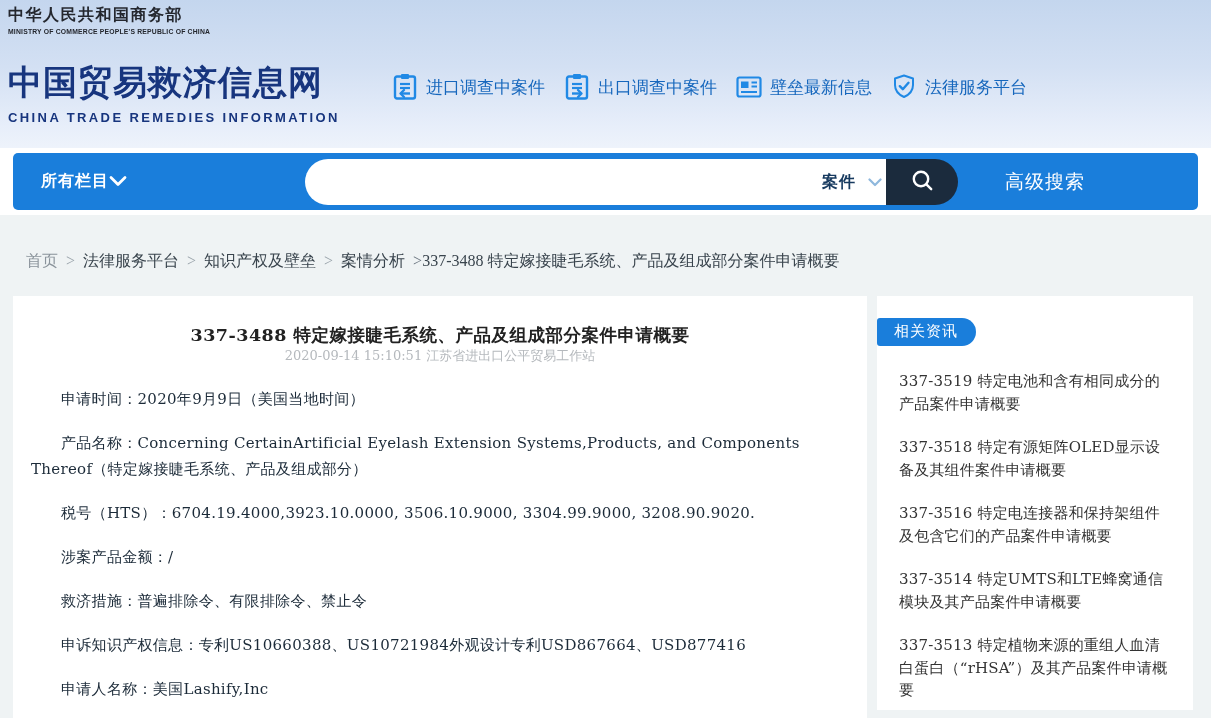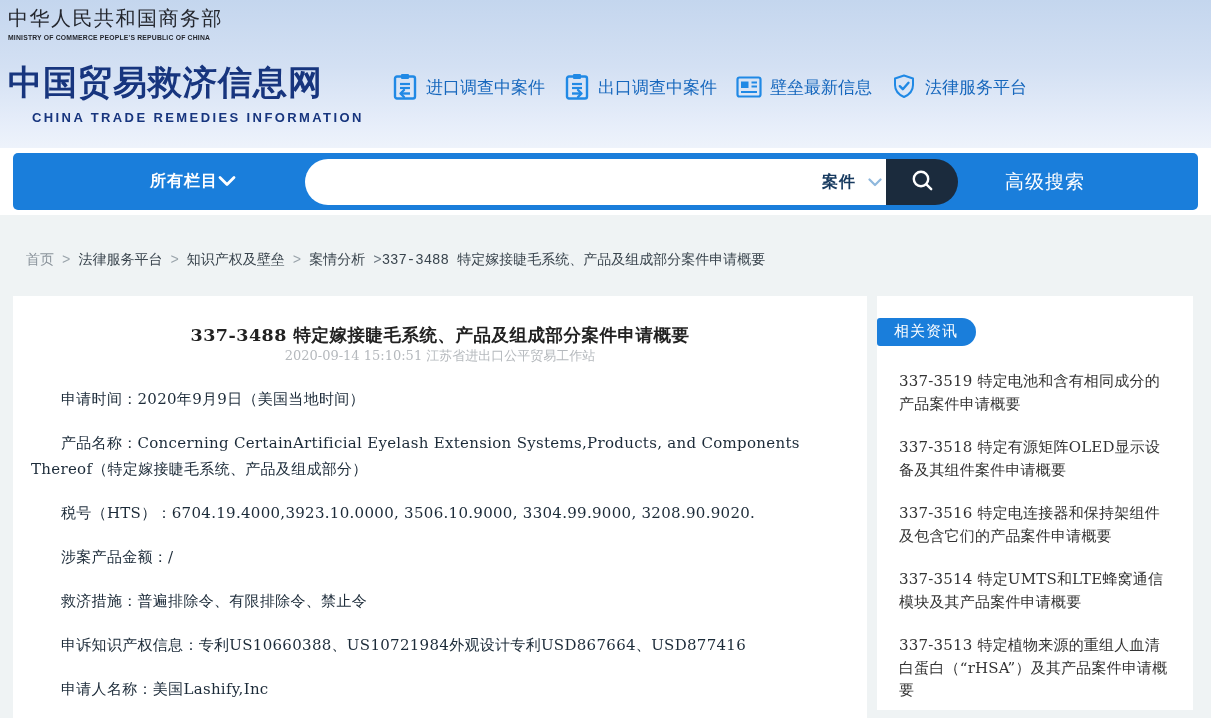--- a/index.html
+++ b/index.html
@@ -4,53 +4,53 @@
 <style>
   * { margin:0; padding:0; box-sizing:border-box; }
   html,body { width:1211px; height:718px; }
   body { font-family:"Liberation Sans", sans-serif; background:#eff3f4; }
   .page { position:relative; width:1211px; height:718px; overflow:hidden; background:#eff3f4; }
 
   
   .site-header { position:absolute; left:0; top:0; width:1211px; height:148px;
     background:linear-gradient(to bottom, #c4d6ee 0%, #d3e0f3 45%, #e7eefa 85%, #eef3fb 100%); }
   .ministry { position:absolute; left:8px; top:5px; color:#24272e; }
-  .ministry-cn { font-size:20px; font-weight:normal; letter-spacing:1.5px; }
+  .ministry-cn { font-size:16px; font-weight:bold; letter-spacing:1.5px; }
   .ministry-en { font-size:6.8px; font-weight:bold; letter-spacing:0.2px; margin-top:2px; }
   .logo { position:absolute; left:8px; top:60px; color:#17357e; cursor:pointer; }
   .logo-cn { font-size:34px; font-weight:bold; letter-spacing:1px; }
-  .logo-en { font-size:13px; font-weight:bold; letter-spacing:2.4px; margin-top:4px;margin-left:24px; }
+  .logo-en { font-size:13px; font-weight:bold; letter-spacing:2.4px; margin-top:4px; }
 
   .quick-nav { position:absolute; left:390px; top:72px; display:flex; align-items:flex-end; gap:17px; }
   .nav-item { display:flex; align-items:center; gap:6px; cursor:pointer; text-decoration:none; }
   .nav-item .icon { width:30px; height:30px; display:block; }
   .nav-item .lbl { font-size:17px; color:#1667bd; white-space:nowrap; }
 
   
   .search-row { position:absolute; left:0; top:148px; width:1211px; height:67px; background:#ffffff; }
   .search-bar { position:absolute; left:13px; top:5px; width:1185px; height:57px;
     background:#1a7edb; border-radius:5px; }
   .category-select { position:absolute; left:28px; top:0; bottom:0; width:195px;
-    display:flex; align-items:center; justify-content:flex-end; cursor:pointer; }
+    display:flex; align-items:center; justify-content:flex-start; cursor:pointer; }
   .category-select .lbl { color:#fff; font-size:16px; font-weight:600; letter-spacing:1px; }
   .search-pill { position:absolute; left:292px; top:6px; width:581px; height:46px;
     background:#fff; border-radius:23px 0 0 23px; display:flex; align-items:center; }
   .search-pill input { flex:1; height:100%; border:none; outline:none; background:transparent;
     padding:0 10px 0 24px; font-size:15px; color:#333; }
   .scope-select { display:flex; align-items:center; gap:12px; padding-right:4px; cursor:pointer; }
   .scope-select .lbl { color:#173a5f; font-size:16px; font-weight:600; letter-spacing:1px; }
   .search-button { position:absolute; left:873px; top:6px; width:72px; height:46px;
     background:#1b2b3d; border:none; border-radius:0 23px 23px 0; cursor:pointer;
     display:flex; align-items:center; justify-content:center; }
   .advanced-link { position:absolute; right:113px; top:0; bottom:0; display:flex; align-items:center;
     color:#ffffff; font-size:19px; letter-spacing:1px; text-decoration:none; cursor:pointer; }
 
   
-  .breadcrumb { position:absolute; left:26px; top:251px; right:20px; font-size:14px;
-    font-family:Liberation Mono, monospace; color:#39444d; white-space:nowrap; }
+  .breadcrumb { position:absolute; left:26px; top:251px; right:20px; font-size:16px;
+    font-family:Liberation Serif, serif; color:#39444d; white-space:nowrap; }
   .bc-home { color:#8a939b; cursor:pointer; }
   .bc-link { color:#39444d; cursor:pointer; }
   .bc-sep { color:#9aa4ab; margin:0 8px; }
   .bc-sep-last { color:#6b7680; margin:0 0 0 8px; }
   .bc-current { color:#39444d; }
 
   
   .article-card { position:absolute; left:13px; top:296px; width:854px; height:422px;
     background:#fff; font-family:"DejaVu Serif", serif; }
   .article-title { margin-top:27px; text-align:center; font-size:17.5px; font-weight:bold;

